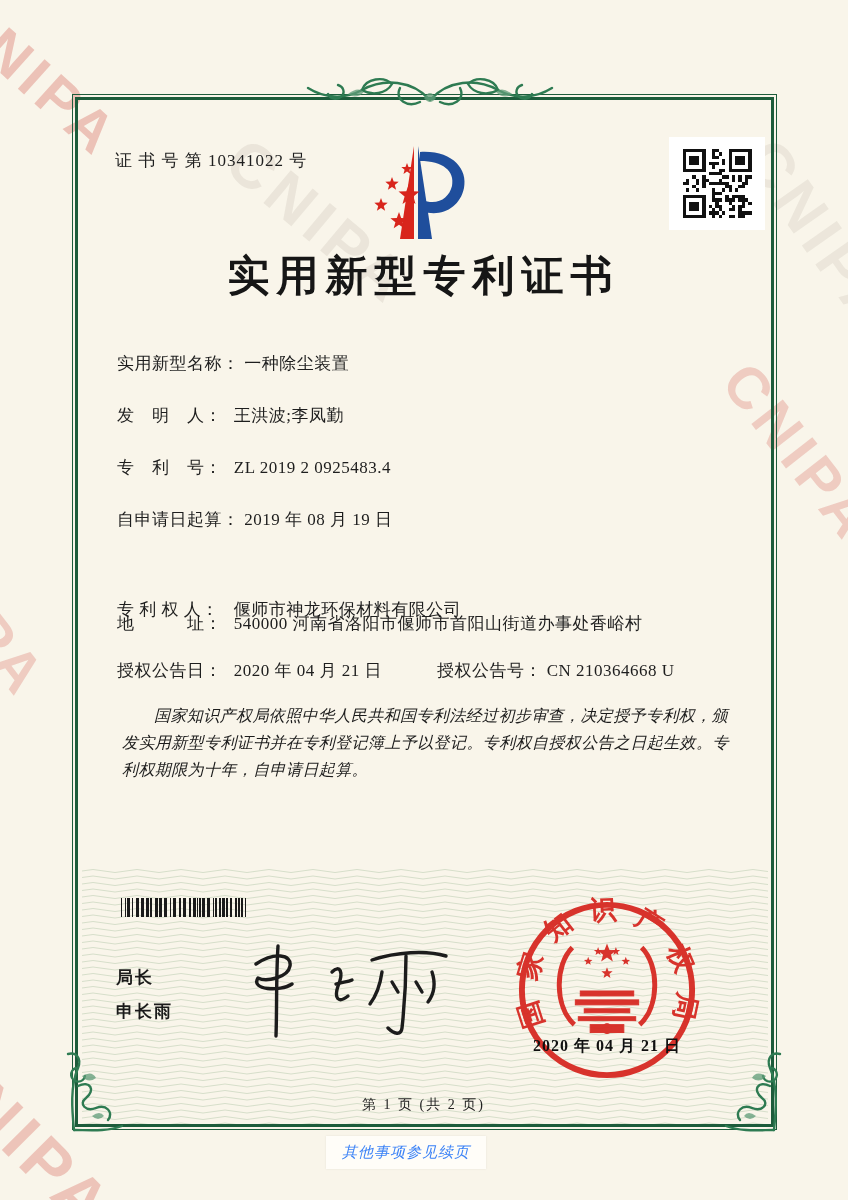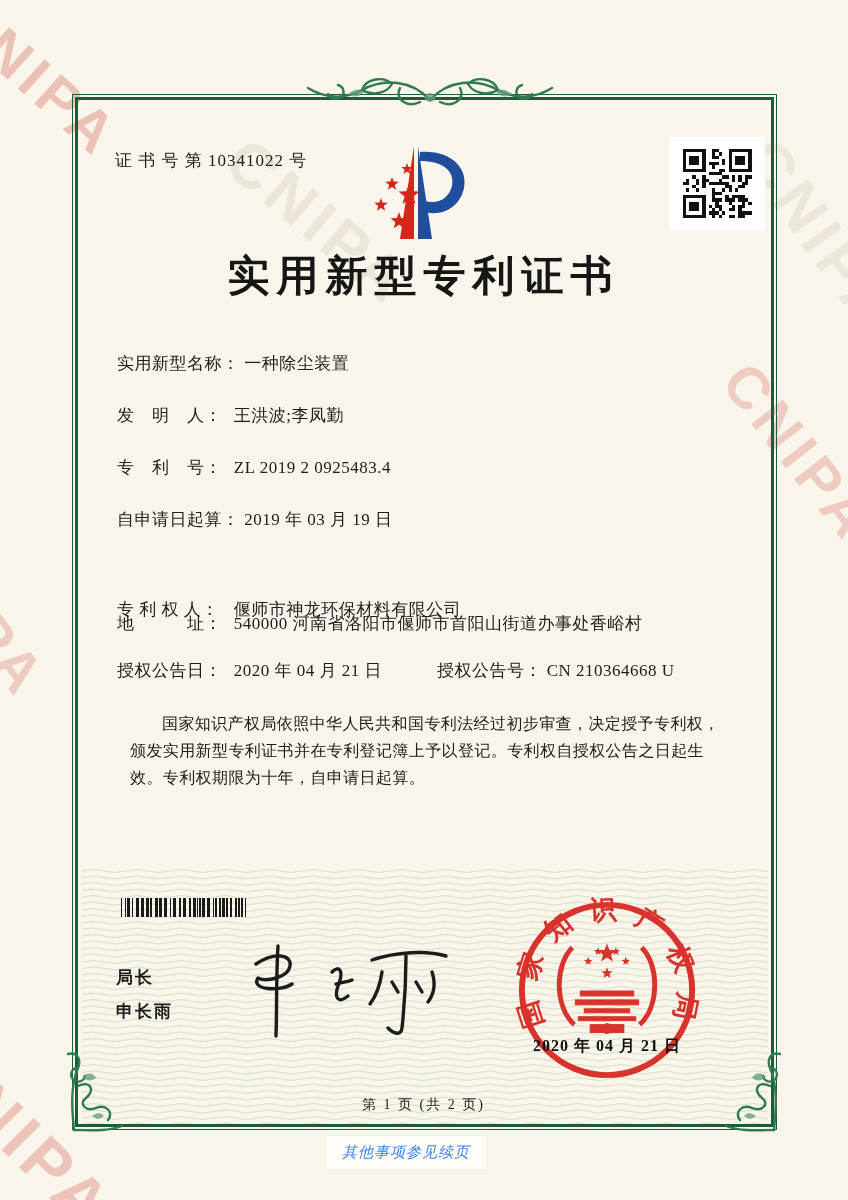--- a/index.html
+++ b/index.html
@@ -22,21 +22,21 @@
 
   .title{left:72px;top:248px;width:703px;text-align:center;font-size:42px;font-weight:bold;
          letter-spacing:7px;color:#161616;}
 
   .row{left:117px;font-size:17px;letter-spacing:0.5px;color:#1e1e1e;white-space:nowrap;}
   .row .lbl{display:inline-block;min-width:112px;}
   .grant-no{left:437px;}
 
   .paras{left:114px;top:694px;width:624px;font-size:16px;line-height:27px;color:#1c1c1c;
          letter-spacing:0.4px;}
-  .paras p{margin:16px;text-indent:2em;}
+  .paras p{margin:8px;text-indent:2em;font-style:italic;}
 
   .barcode{left:121px;top:898px;width:218px;height:19px;display:flex;align-items:stretch;}
   .barcode i{display:block;height:100%;}
 
   .sig-label{left:116px;font-family:"Liberation Sans","DejaVu Sans",sans-serif;
              font-size:17px;font-weight:bold;color:#1a1a1a;letter-spacing:2px;}
 
   .seal-date{left:503px;top:1036px;width:208px;text-align:center;font-size:16px;
              color:#101010;letter-spacing:1px;z-index:5;font-weight:bold;}
 
@@ -295,21 +295,21 @@
 <div class="content row abs" style="top:404px;">
   <span class="lbl">发　明　人：</span>
   <span>王洪波;李凤勤</span>
 </div>
 <div class="content row abs" style="top:456px;">
   <span class="lbl">专　利　号：</span>
   <span>ZL 2019 2 0925483.4</span>
 </div>
 <div class="content row abs" style="top:508px;">
   <span class="lbl">自申请日起算：</span>
-  <span>2019 年 03 月 19 日</span>
+  <span>2019 年 08 月 19 日</span>
 </div>
 <div class="content row abs" style="top:560px;margin-top:38px;">
   <span class="lbl">专 利 权 人：</span>
   <span>偃师市神龙环保材料有限公司</span>
 </div>
 <div class="content row abs" style="top:612px;">
   <span class="lbl">地　　　址：</span>
   <span>540000  河南省洛阳市偃师市首阳山街道办事处香峪村</span>
 </div>
 <div class="content row abs" style="top:659px;">

